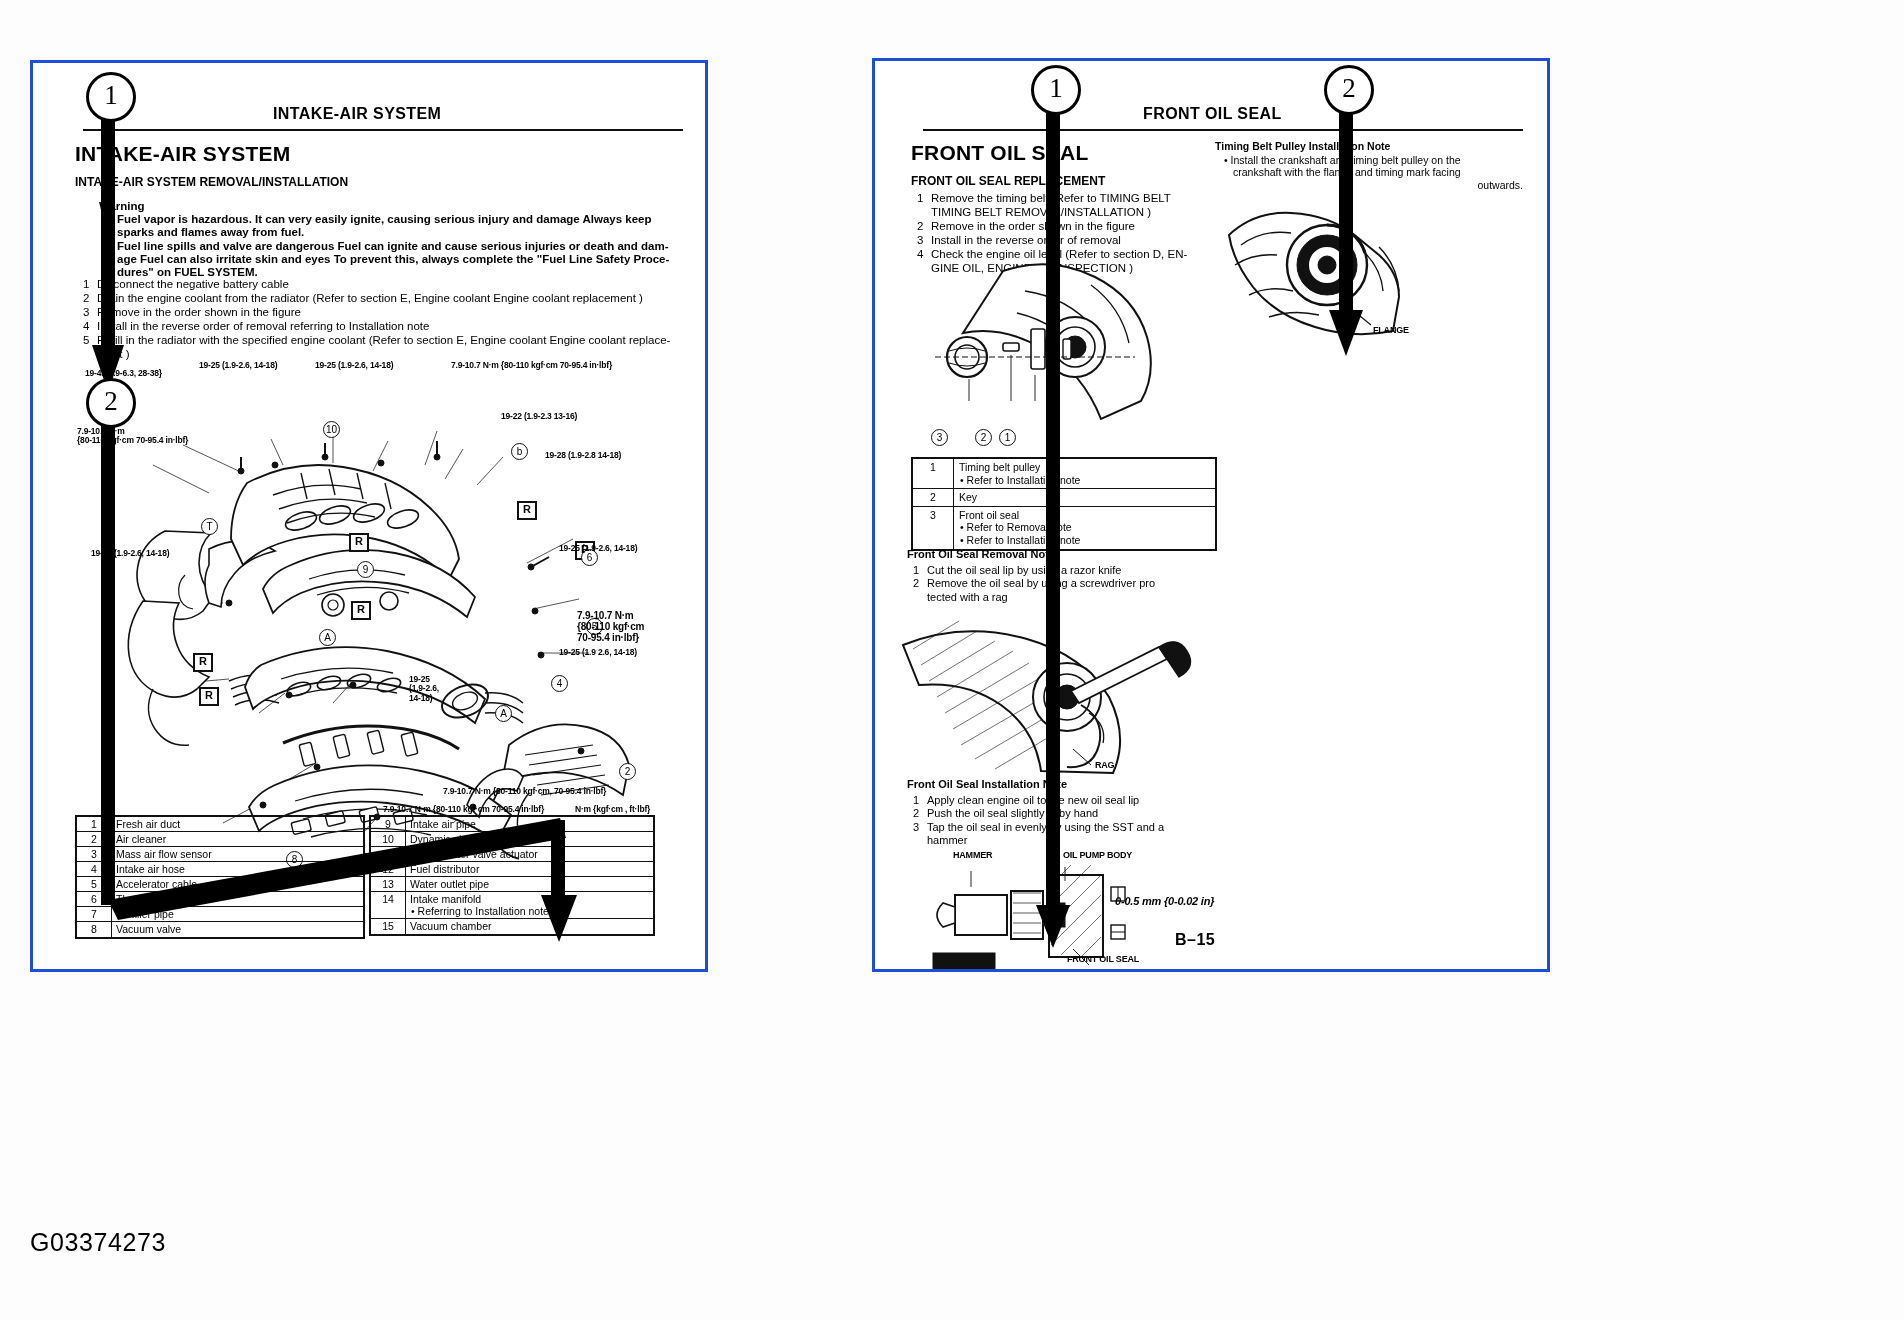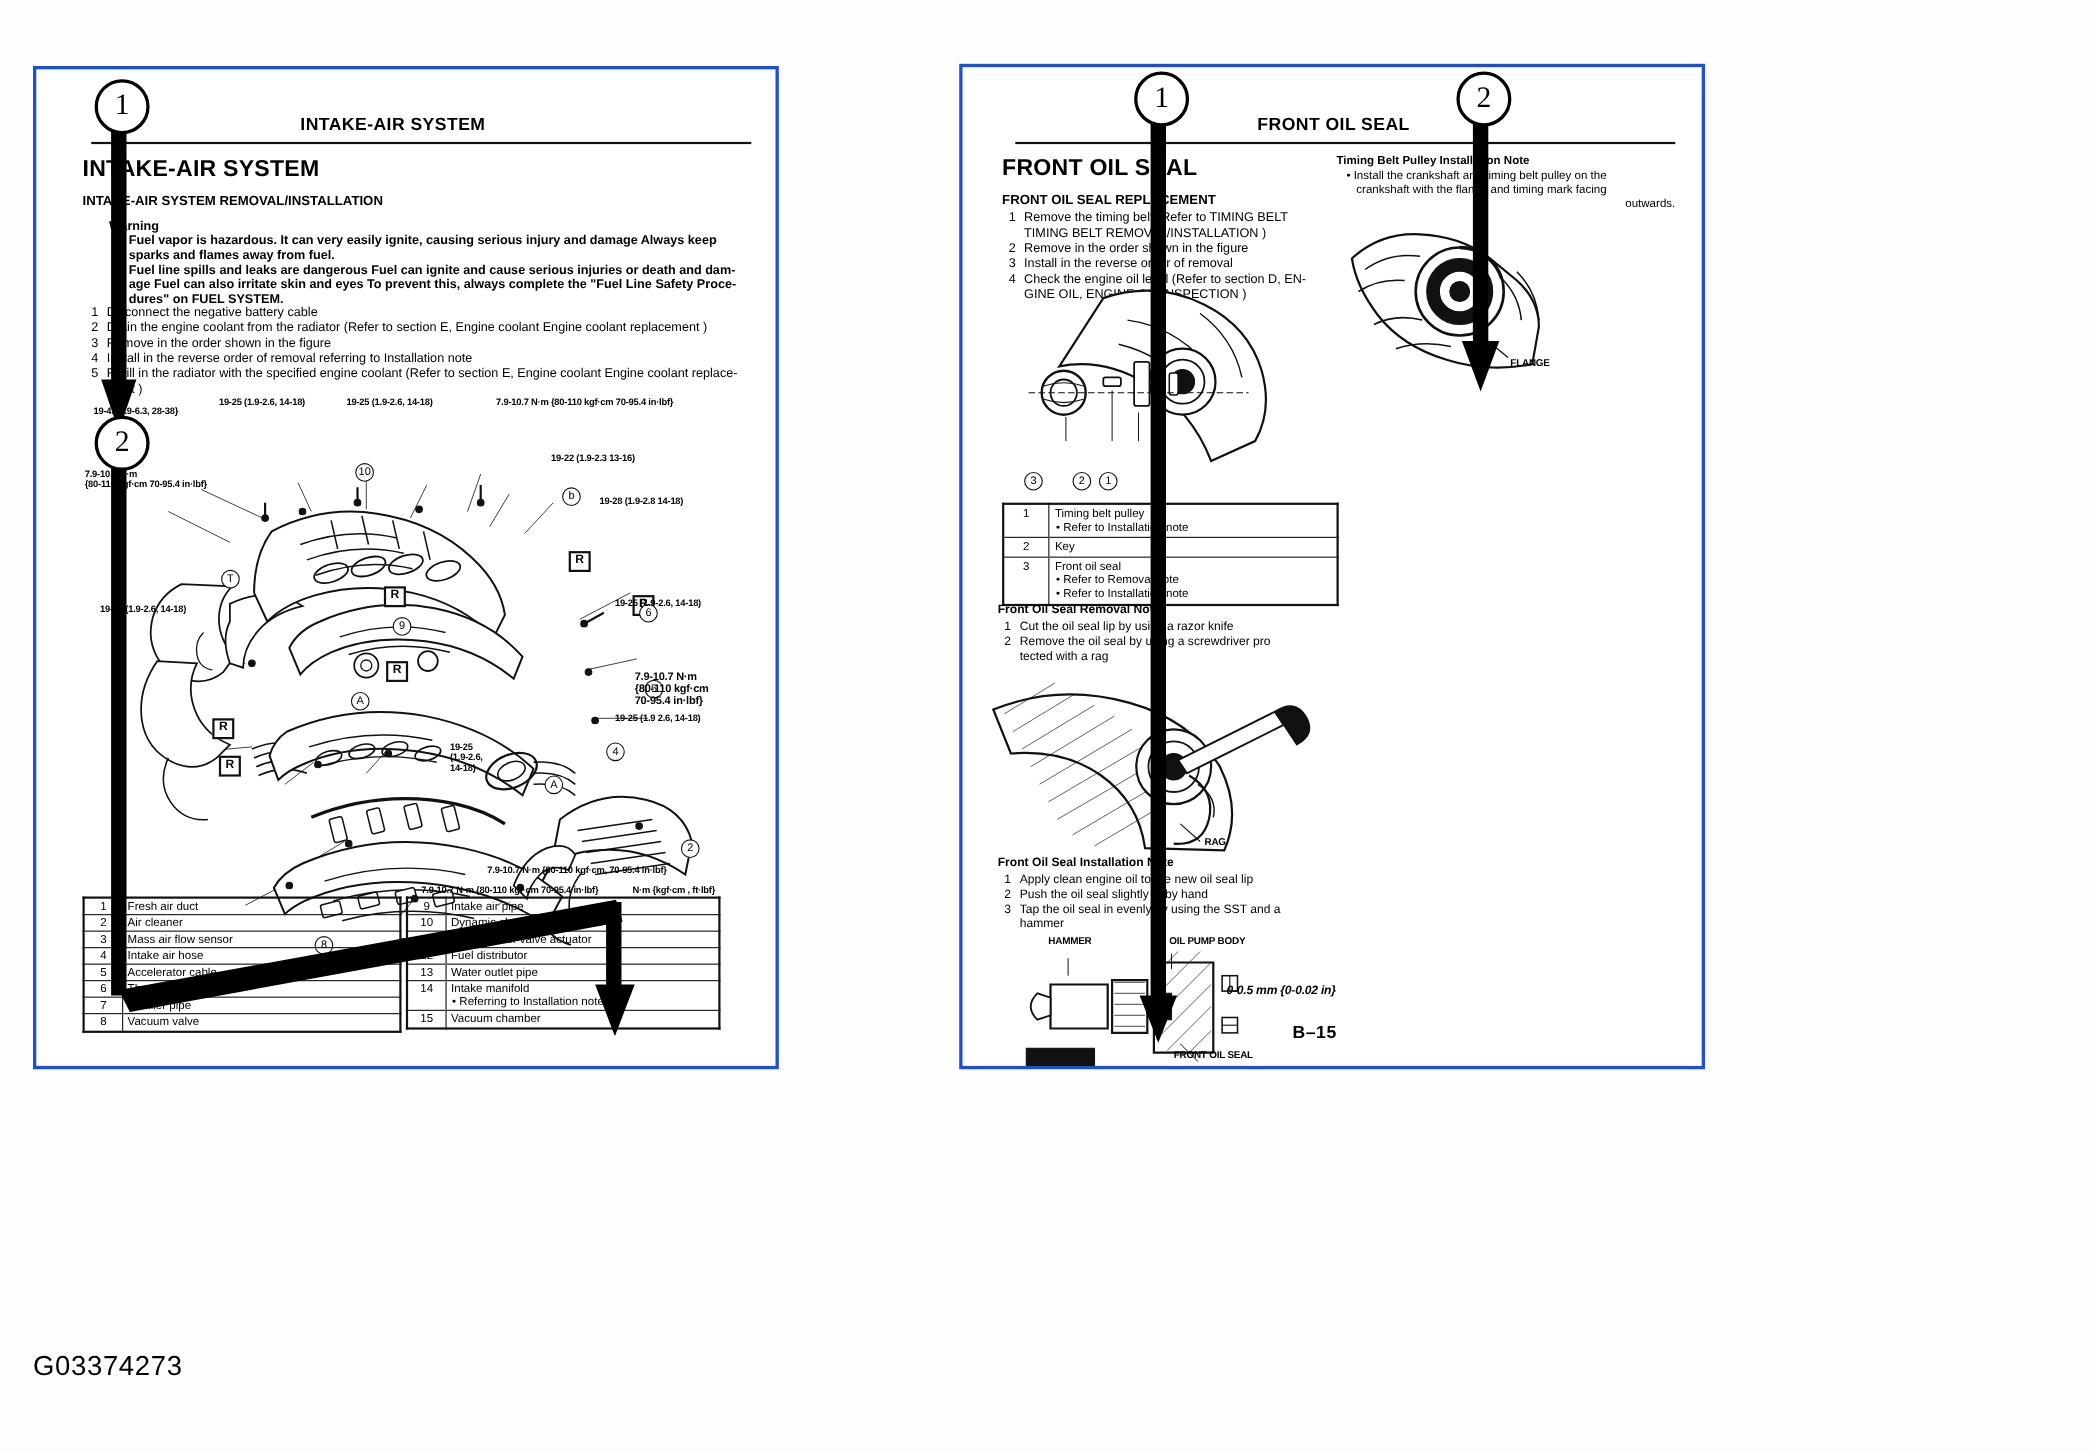--- a/index.html
+++ b/index.html
@@ -81,21 +81,21 @@
       <div class="runrule" style="left:50px;top:66px;width:600px;"></div>
 
       <div class="h1" style="left:42px;top:79px;font-size:21px;">INTAKE-AIR SYSTEM</div>
       <div class="h2" style="left:42px;top:112px;font-size:12px;">INTAKE-AIR SYSTEM REMOVAL/INSTALLATION</div>
 
       <div class="warn-blk" style="left:66px;top:137px;width:580px;font-size:11.5px;">
         <div>Warning</div>
         <div style="padding-left:18px;">
           <div>Fuel vapor is hazardous. It can very easily ignite, causing serious injury and damage  Always keep</div>
           <div>sparks and flames away from fuel.</div>
-          <div>Fuel line spills and leaks are dangerous  Fuel can ignite and cause serious injuries or death and dam-</div>
+          <div>Fuel line spills and valve are dangerous  Fuel can ignite and cause serious injuries or death and dam-</div>
           <div>age  Fuel can also irritate skin and eyes  To prevent this, always complete the "Fuel Line Safety Proce-</div>
           <div>dures" on FUEL SYSTEM.</div>
         </div>
       </div>
 
       <div class="steps" style="left:50px;top:214px;width:600px;font-size:11.5px;">
         <div class="row">
           <span class="n">1</span>
           <span class="t">Disconnect the negative battery cable</span>
           </div>

